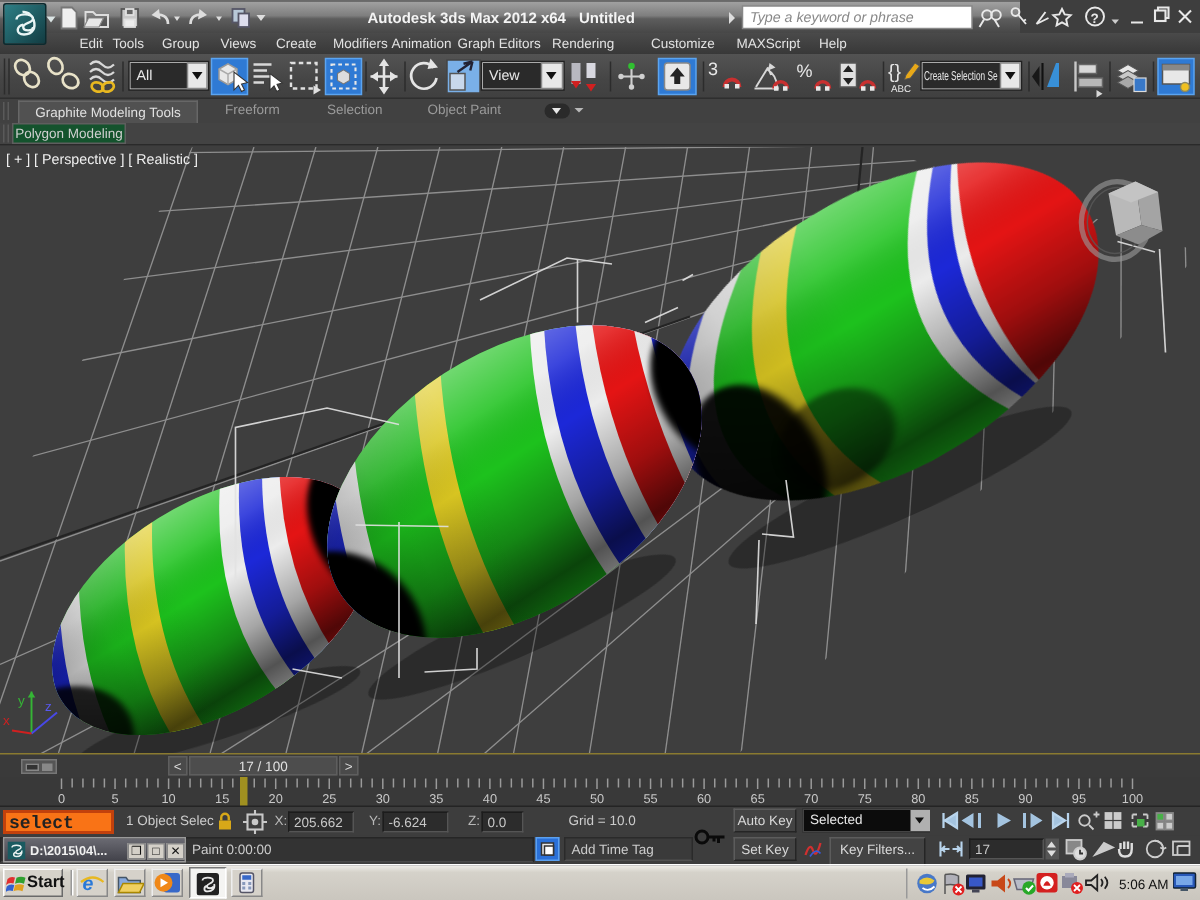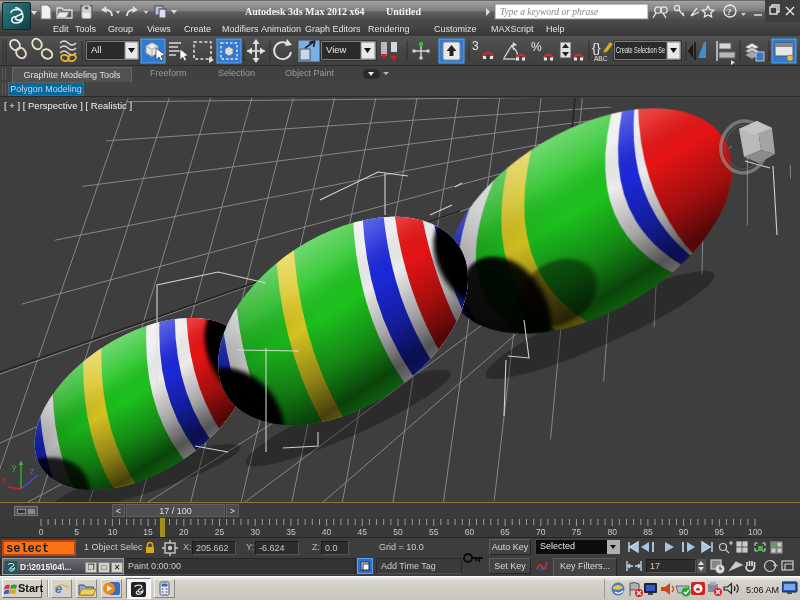--- a/index.html
+++ b/index.html
@@ -1,21 +1,21 @@
 <!DOCTYPE html>
 <html><head>
 <meta charset="utf-8">
 <style>
 * { margin:0; padding:0; box-sizing:border-box; }
 html,body { width:800px; height:600px; overflow:hidden; background:#3e3e3e;
   font-family:"Liberation Sans", sans-serif; }
 .abs { position:absolute; }
-#titlebar { position:absolute; left:0; top:0; width:765px; height:22px;
+#titlebar { position:absolute; left:0; top:0; width:680px; height:22px;
   background:linear-gradient(#a2a2a2, #7e7e7e 45%, #5d5d5d 55%, #474747);
-  border-top:1px solid #6a6a6a;font-family:Liberation Serif, serif; }
+  border-top:1px solid #6a6a6a; }
 #menubar { position:absolute; left:0; top:22px; width:800px; height:14px;
   background:linear-gradient(#4a4a4a,#383838); }
 .menu { position:absolute; top:2px; color:#e2e2e2; font-size:9px; }
 #toolbar { position:absolute; left:0; top:36px; width:800px; height:30px;
   background:linear-gradient(#535353,#454545 60%,#404040); border-bottom:1px solid #2e2e2e; }
 #ribbontabs { position:absolute; left:0; top:66px; width:800px; height:16px;
   background:#414141; }
 #polyrow { position:absolute; left:0; top:82px; width:800px; height:15px;
   background:#434343; border-bottom:1px solid #2a2a2a; }
 #viewport { position:absolute; left:0; top:97px; width:800px; height:405px; box-shadow:inset 0 0 0 1px #776a2c; }
@@ -249,21 +249,21 @@
   <span class="abs" style="left:150px;top:2px;color:#9a9a9a;font-size:9px">Freeform</span>
   <span class="abs" style="left:218px;top:2px;color:#9a9a9a;font-size:9px">Selection</span>
   <span class="abs" style="left:285px;top:2px;color:#9a9a9a;font-size:9px">Object Paint</span>
   <div class="abs" style="left:363px;top:3px;width:17px;height:10px;background:#2a2a2a;border-radius:5px">
     <div class="abs" style="left:5px;top:3px;width:0;height:0;border-left:3.5px solid transparent;border-right:3.5px solid transparent;border-top:4px solid #e8e8e8"></div>
   </div>
   <div class="abs" style="left:383px;top:6px;width:0;height:0;border-left:3px solid transparent;border-right:3px solid transparent;border-top:3.5px solid #b8b8b8"></div>
 </div>
 <div id="polyrow">
   <div class="abs" style="left:2px;top:1px;width:4px;height:12px;border-left:1px solid #5a5a5a;border-right:1px solid #5a5a5a"></div>
-  <div class="abs" style="left:8px;top:0;width:76px;height:14px;background:#0369a1;border:1px solid #5e5e5e;color:#d0d0d0;font-size:9px;text-align:center;line-height:13px;white-space:nowrap">Polygon Modeling</div>
+  <div class="abs" style="left:8px;top:0;width:76px;height:14px;background:#14532d;border:1px solid #5e5e5e;color:#d0d0d0;font-size:9px;text-align:center;line-height:13px;white-space:nowrap">Polygon Modeling</div>
 </div>
 <div id="viewport">
 <svg width="800" height="405" viewBox="0 97 800 405">
 <defs>
 <clipPath id="gclip">
           <polygon points="128,98 582,98 800,168 493,502 -80,502"></polygon>
         </clipPath>
 <linearGradient id="shV" x1="0" y1="-1.05" x2="0" y2="1.05" gradientUnits="userSpaceOnUse">
 <stop offset="0" stop-color="#ffffff" stop-opacity="0.40"></stop>
 <stop offset="0.22" stop-color="#ffffff" stop-opacity="0.14"></stop>

